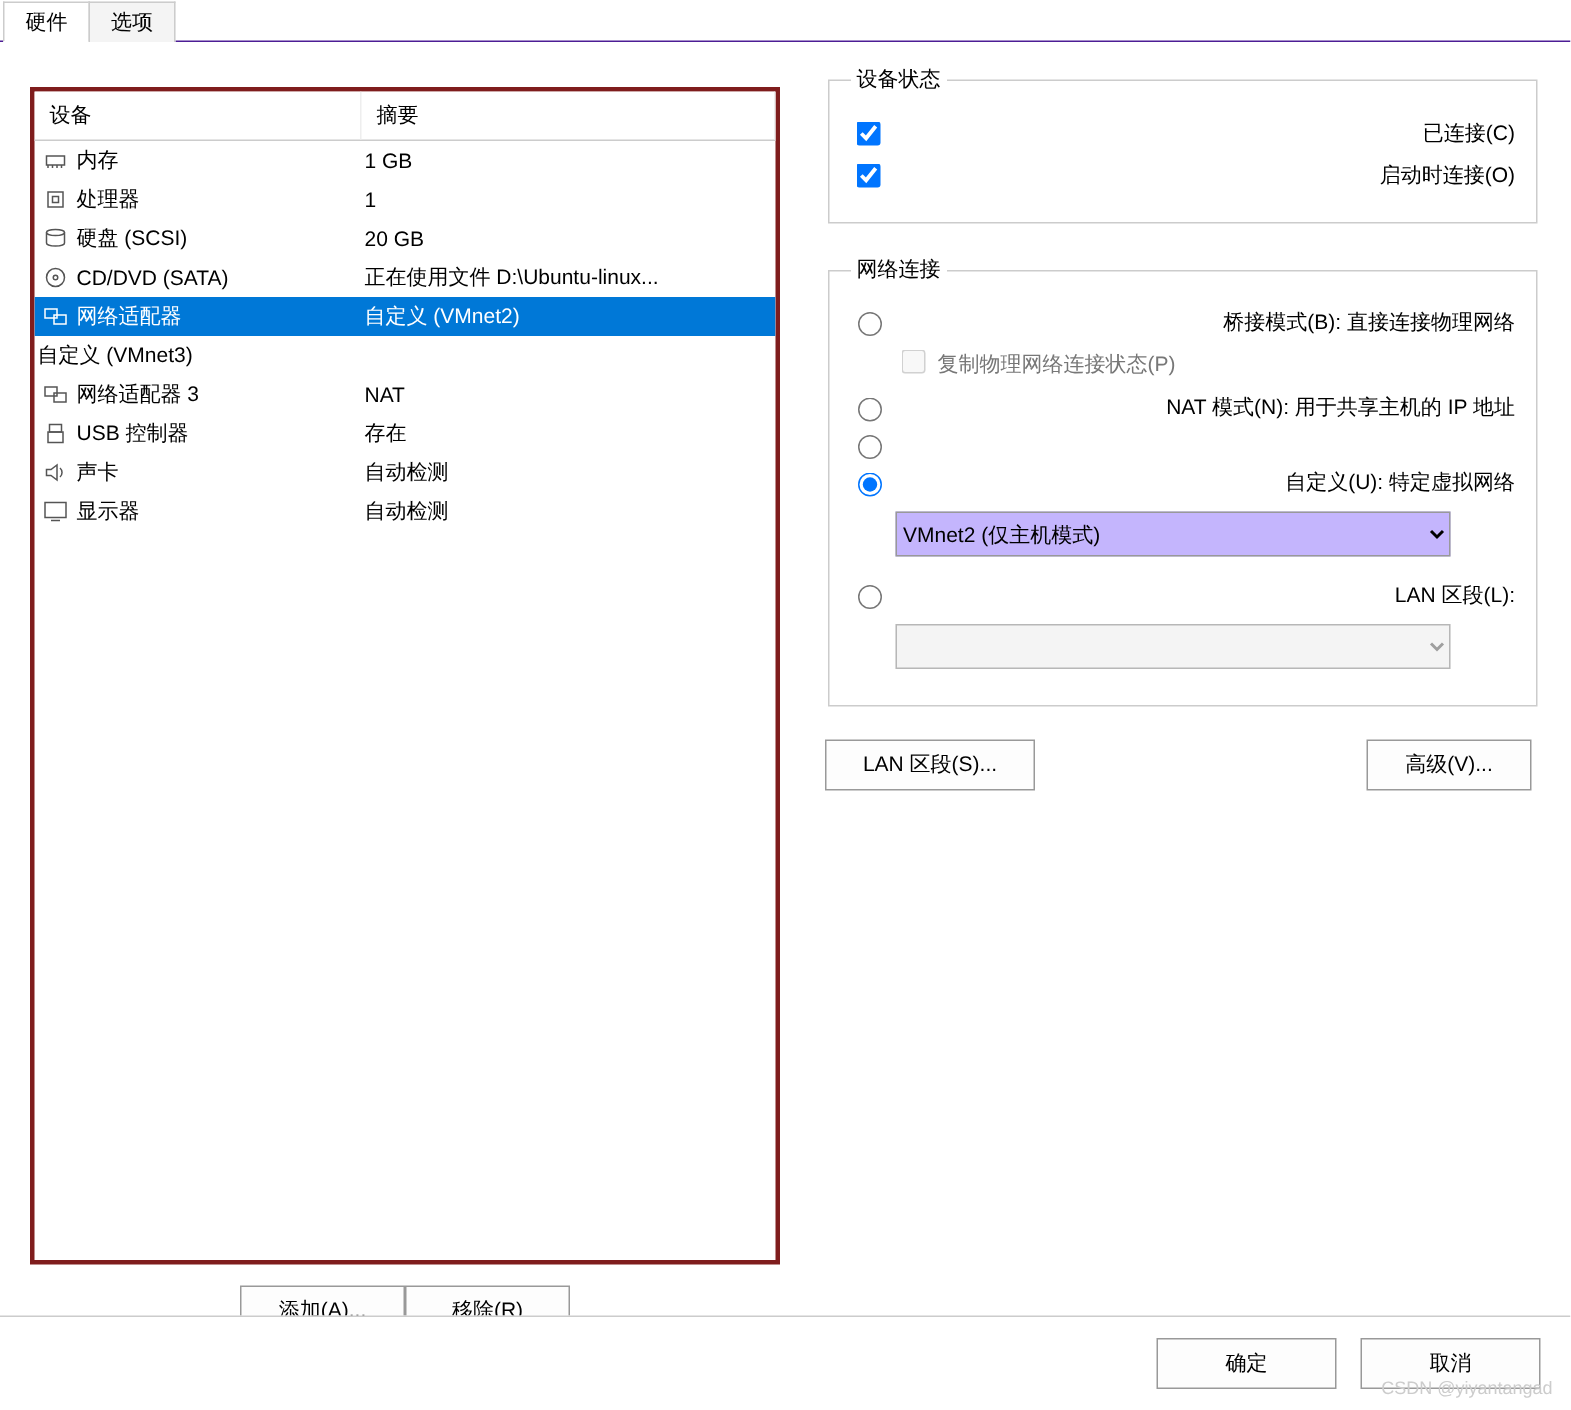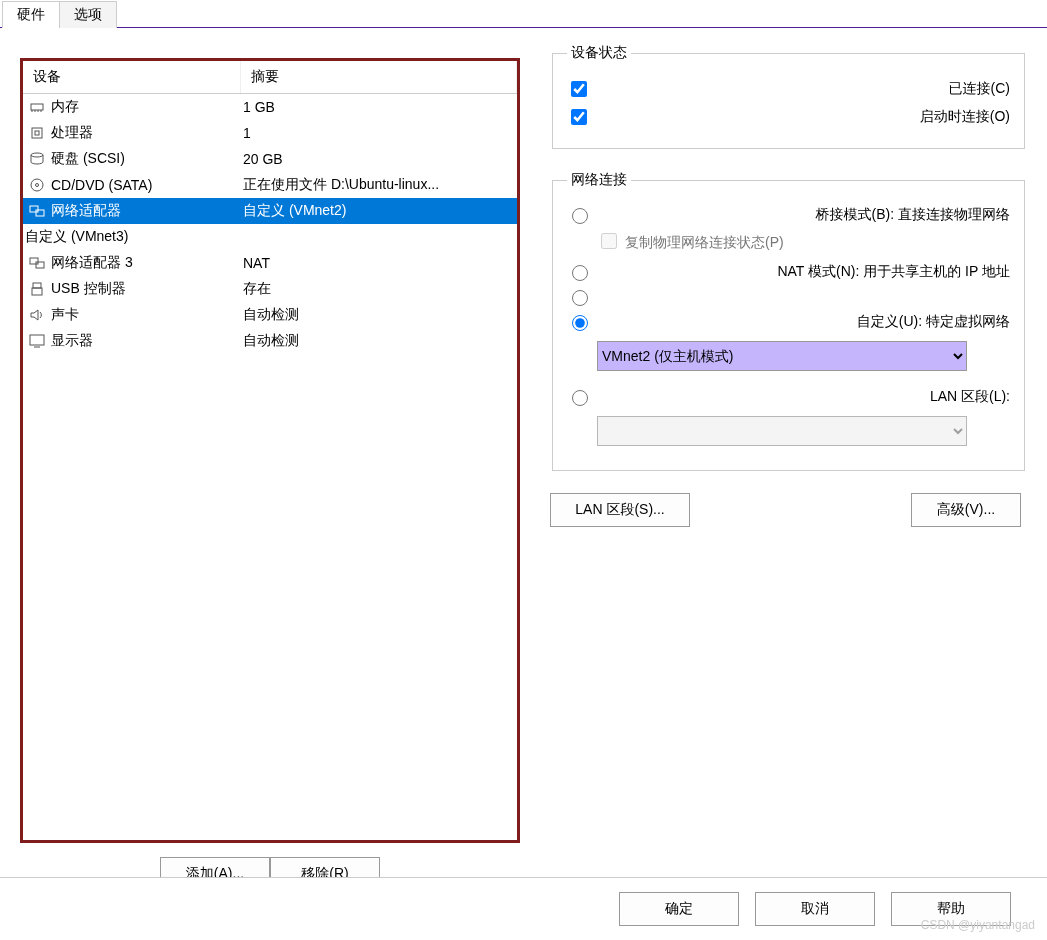--- a/index.html
+++ b/index.html
@@ -143,21 +143,21 @@
     justify-content: space-between;
     gap: 16px;
     margin-top: 14px;
     padding-right: 6px;
   }
   .footer {
     position: absolute;
     bottom: 0;
     left: 0; right: 0;
     border-top: 1px solid #ccc;
-    padding: 14px 36px;
+    padding: 14px 20px;
     display: flex;
     justify-content: flex-end;
     gap: 16px;
     background: #fff;
   }
   .footer .btn { min-width: 120px; }
   .watermark {
     position: absolute;
     right: 12px; bottom: 8px;
     font-size: 12px;
@@ -350,16 +350,15 @@
     <div class="right-buttons">
       <button class="btn" style="min-width:140px">LAN 区段(S)...</button>
       <button class="btn">高级(V)...</button>
     </div>
   </div>
 </div>
 
 <div class="footer">
   <button class="btn">确定</button>
   <button class="btn">取消</button>
-  <button class="btn">帮助</button>
 </div>
 
 <div class="watermark">CSDN @yiyantangad</div>
 
 </body></html>

